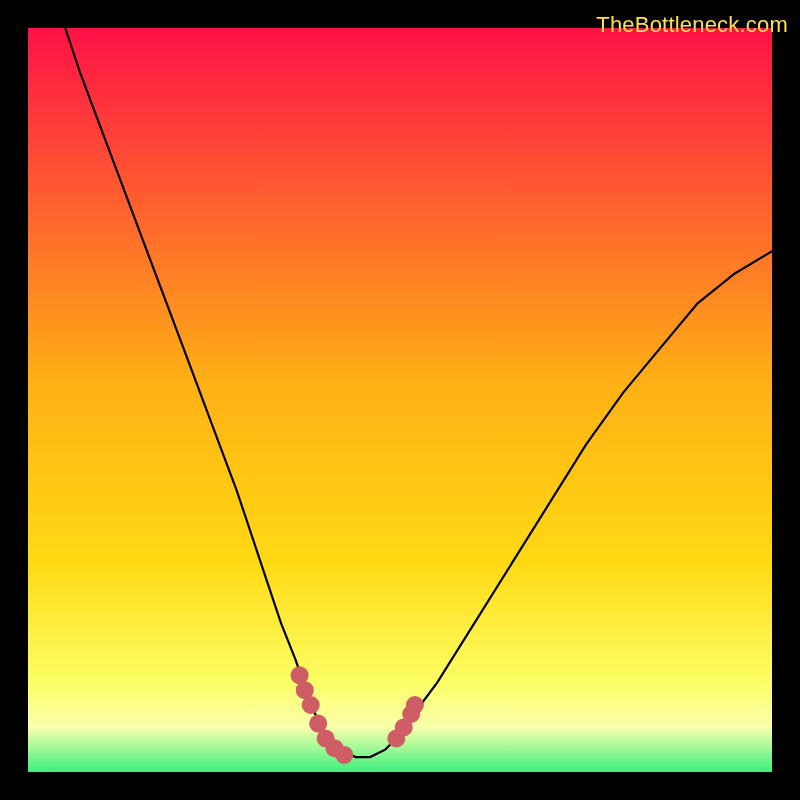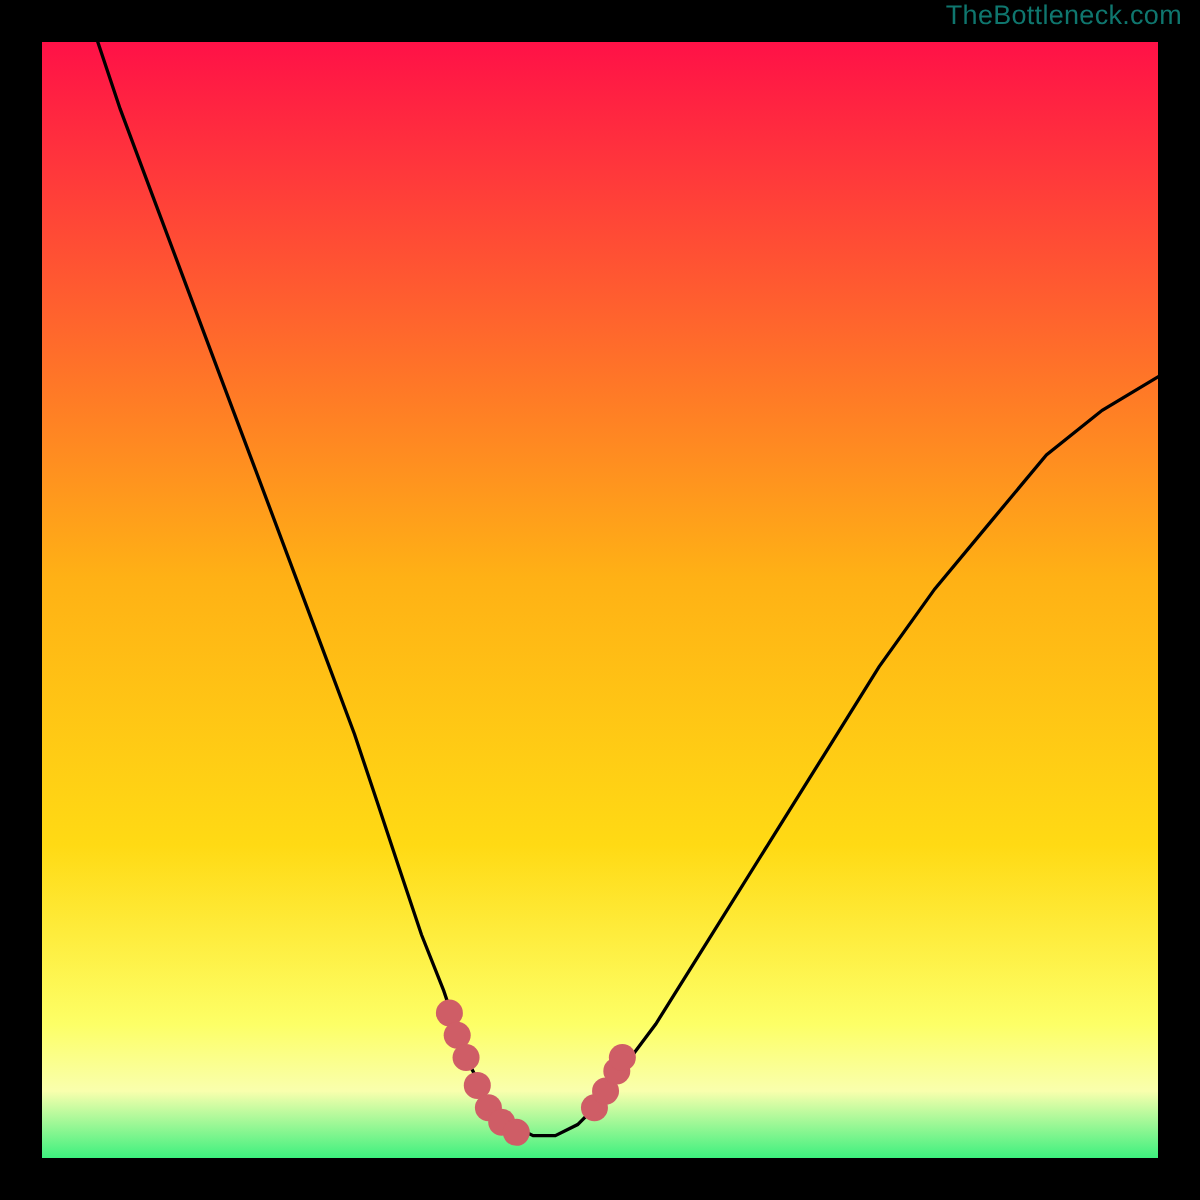--- a/index.html
+++ b/index.html
@@ -11,24 +11,24 @@
     font-family: Arial, Helvetica, sans-serif;
   }
   .frame {
     width: 800px;
     height: 800px;
     background: #000;
     position: relative;
   }
   .watermark {
     position: absolute;
-    top: 0;
+    top: 12px;
     right: 12px;
-    color: #0f766e;
-    font-size: 18px;
+    color: #fde047;
+    font-size: 22px;
     font-weight: 500;
     letter-spacing: 0.2px;
     z-index: 20;
   }
   .plot-area {
     position: absolute;
     left: 28px;
     top: 28px;
     width: 744px;
     height: 744px;

